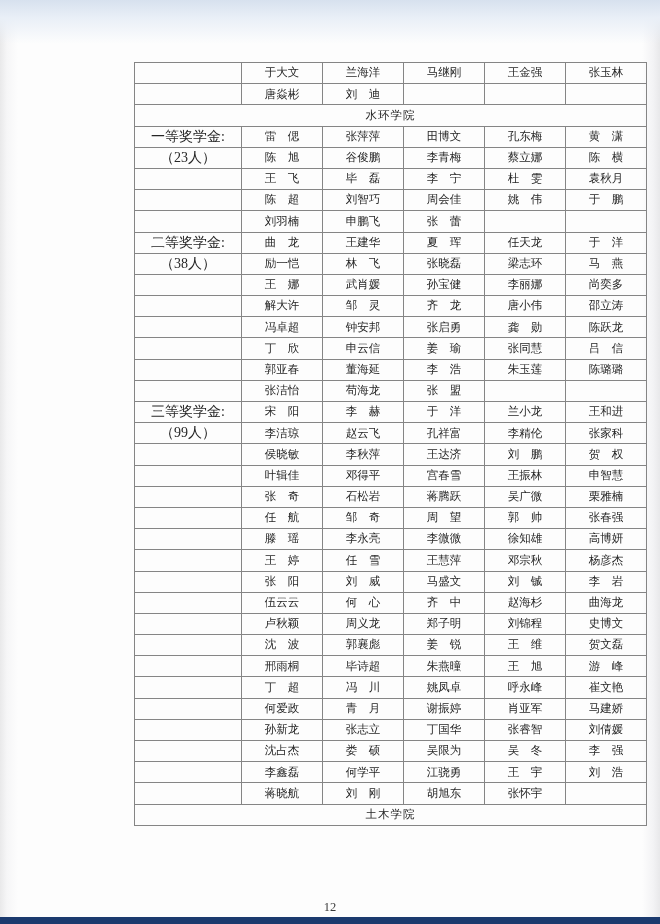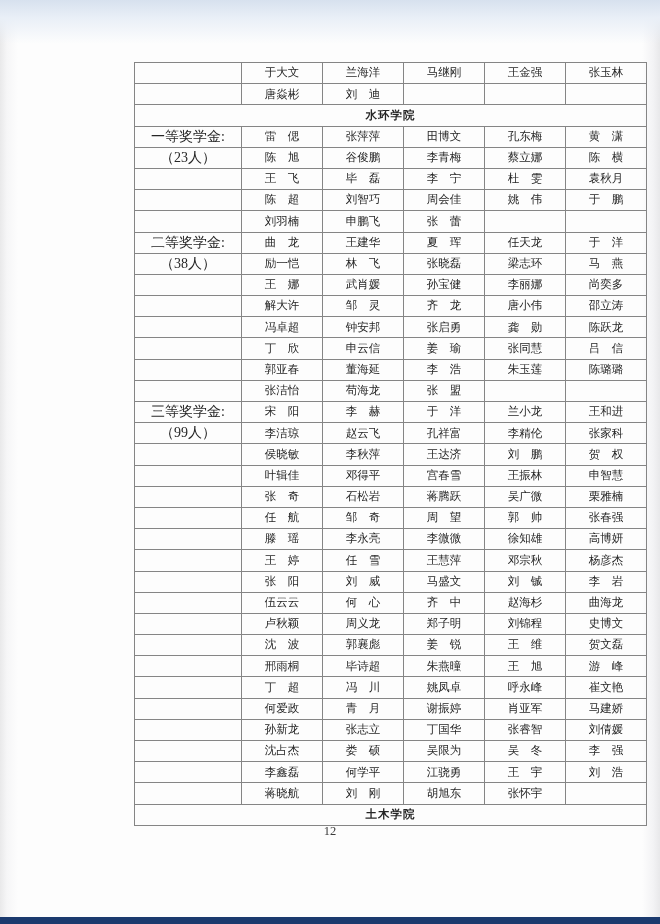--- a/index.html
+++ b/index.html
@@ -27,28 +27,28 @@
     padding:0 1px;
     text-align:center;
     vertical-align:middle;
     font-size:11.5px;
     line-height:1;
     color:#262626;
     overflow:hidden;
     white-space:nowrap;
   }
   table.roster td.section{
-    font-weight:bold;
+    font-weight:normal;
     letter-spacing:1px;
   }
   table.roster td.lbl{
     font-size:14px;
   }
   .page-number{
-    position:absolute;left:0;right:0;top:824px;
+    position:absolute;left:0;right:0;top:900px;
     text-align:center;font-size:12.5px;color:#3a3a3a;
   }
 </style>
 </head>
 <body>
 
 <div class="top-gradient"></div>
 
 <table class="roster">
   <colgroup>

